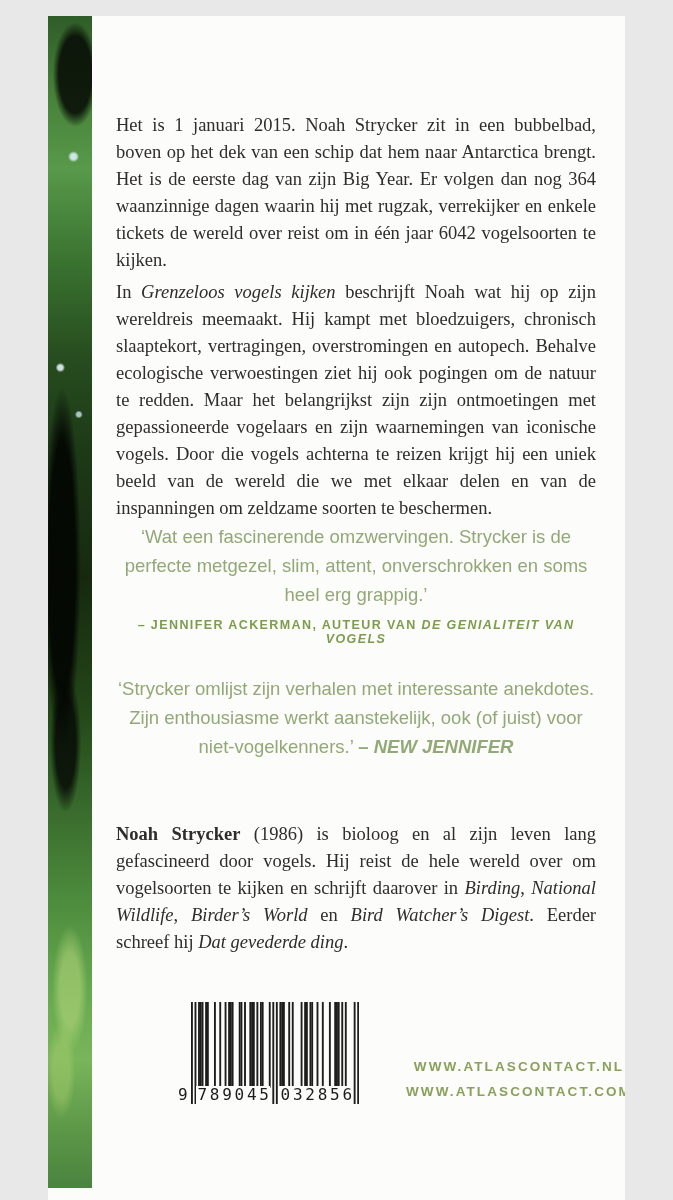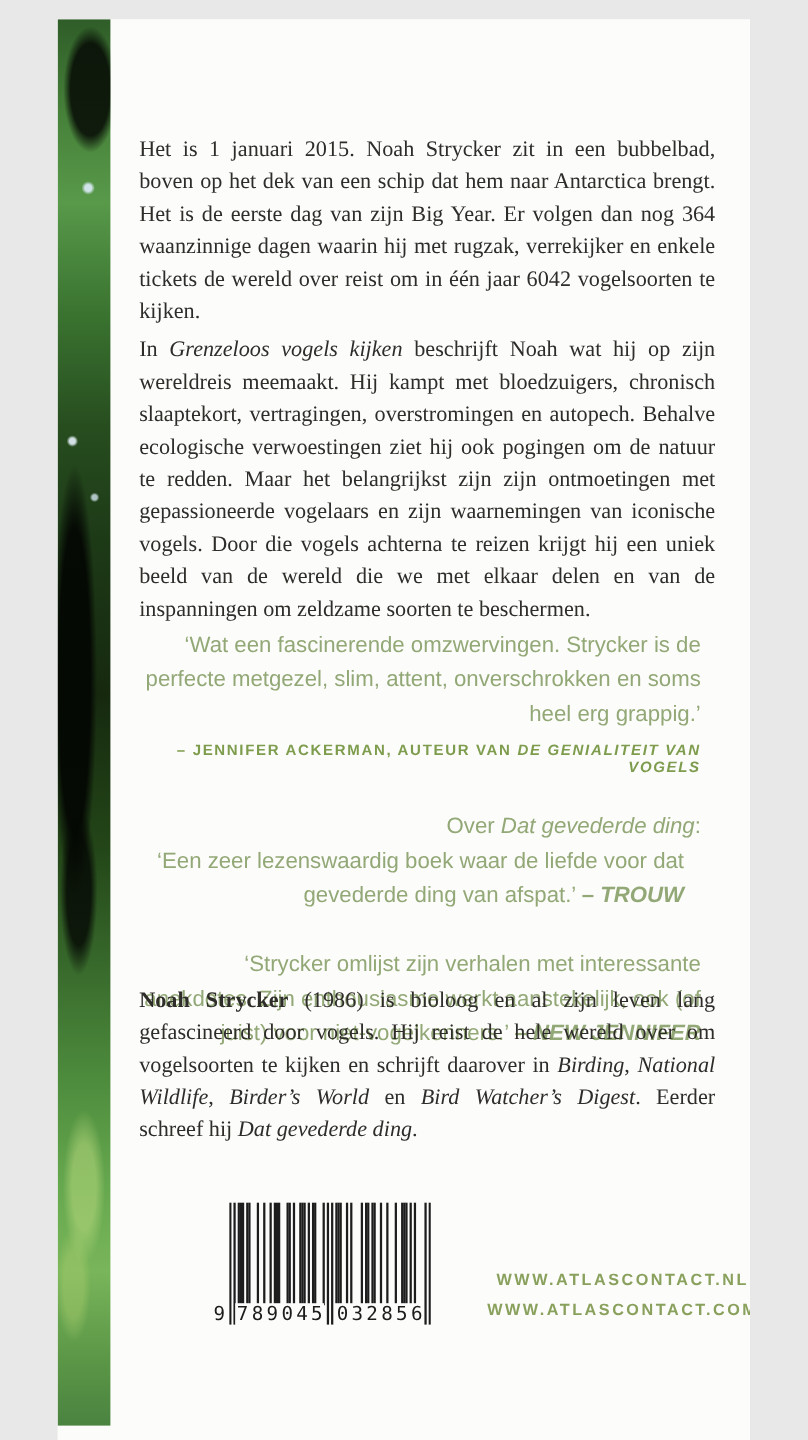--- a/index.html
+++ b/index.html
@@ -25,21 +25,21 @@
         #66a84e 83%, #79b55a 89%, #5c9847 95%, #4a8340 100%);
   }
   .content{position:absolute;left:68px;right:29px;}
   .synopsis{position:absolute;top:96px;left:0;right:0;}
   .body-text{
     font-size:18.5px;line-height:27px;text-align:justify;
     color:var(--body-text,#2f2d2a);margin:0 0 5px 0;
   }
   .bio{position:absolute;top:805px;left:0;right:0;}
   .reviews{
-    position:absolute;top:506px;left:0;right:12px;text-align:right;
+    position:absolute;top:506px;left:0;right:0;text-align:center;
     font-family:"Liberation Sans",sans-serif;color:var(--quote-green,#93a877);
   }
   .quote{font-size:18.5px;line-height:29px;margin:0 auto;}
   .quote-1{max-width:545px;}
   .quote-2{max-width:440px;}
   .quote-3{max-width:540px;}
   .attribution{
     font-size:12.5px;font-weight:bold;letter-spacing:1.4px;margin-top:9px;
     color:var(--attribution-green,#7e9c4d);
   }
@@ -82,24 +82,20 @@
 
     <div class="synopsis">
       <p class="body-text"><span>Het is 1 januari 2015. Noah Strycker zit in een bubbelbad, boven op het dek van een schip dat hem naar Antarctica brengt. Het is de eerste dag van zijn Big Year. Er volgen dan nog 364 waanzinnige dagen waarin hij met rugzak, verrekijker en enkele tickets de wereld over reist om in één jaar 6042 vogelsoorten te kijken.</span></p>
       <p class="body-text"><span>In </span><span style="font-style: italic;">Grenzeloos vogels kijken</span><span> beschrijft Noah wat hij op zijn wereldreis meemaakt. Hij kampt met bloedzuigers, chronisch slaaptekort, vertragingen, overstromingen en autopech. Behalve ecologische verwoestingen ziet hij ook pogingen om de natuur te redden. Maar het belangrijkst zijn zijn ontmoetingen met gepassioneerde vogelaars en zijn waarnemingen van iconische vogels. Door die vogels achterna te reizen krijgt hij een uniek beeld van de wereld die we met elkaar delen en van de inspanningen om zeldzame soorten te beschermen.</span></p>
     </div>
 
     <div class="reviews">
       <p class="quote quote-1">‘Wat een fascinerende omzwervingen. Strycker is de perfecte metgezel, slim, attent, onverschrokken en soms heel erg grappig.’</p>
       <p class="attribution"><span style="font-weight: bold;">– JENNIFER ACKERMAN, AUTEUR VAN </span><span style="font-style: italic; font-weight: bold;">DE GENIALITEIT VAN VOGELS</span></p>
 
-      <div class="over-block">
-        <p class="quote"><span>Over </span><span style="font-style: italic;">Dat gevederde ding</span><span>:</span></p>
-        <p class="quote quote-2"><span>‘Een zeer lezenswaardig boek waar de liefde voor dat gevederde ding van afspat.’ </span><span style="font-weight: bold;">– </span><span style="font-style: italic; font-weight: bold;">TROUW</span></p>
-      </div>
 
       <div class="q3-block">
         <p class="quote quote-3"><span>‘Strycker omlijst zijn verhalen met interessante anekdotes. Zijn enthousiasme werkt aanstekelijk, ook (of juist) voor niet-vogelkenners.’ </span><span style="font-weight: bold;">– </span><span style="font-style: italic; font-weight: bold;">NEW JENNIFER</span></p>
       </div>
     </div>
 
     <p class="body-text bio"><span style="font-weight: bold;">Noah Strycker</span><span> (1986) is bioloog en al zijn leven lang gefascineerd door vogels. Hij reist de hele wereld over om vogelsoorten te kijken en schrijft daarover in </span><span style="font-style: italic;">Birding</span><span>, </span><span style="font-style: italic;">National Wildlife</span><span>, </span><span style="font-style: italic;">Birder’s World</span><span> en </span><span style="font-style: italic;">Bird Watcher’s Digest</span><span>. Eerder schreef hij </span><span style="font-style: italic;">Dat gevederde ding</span><span>.</span></p>
 
   </div>
 

